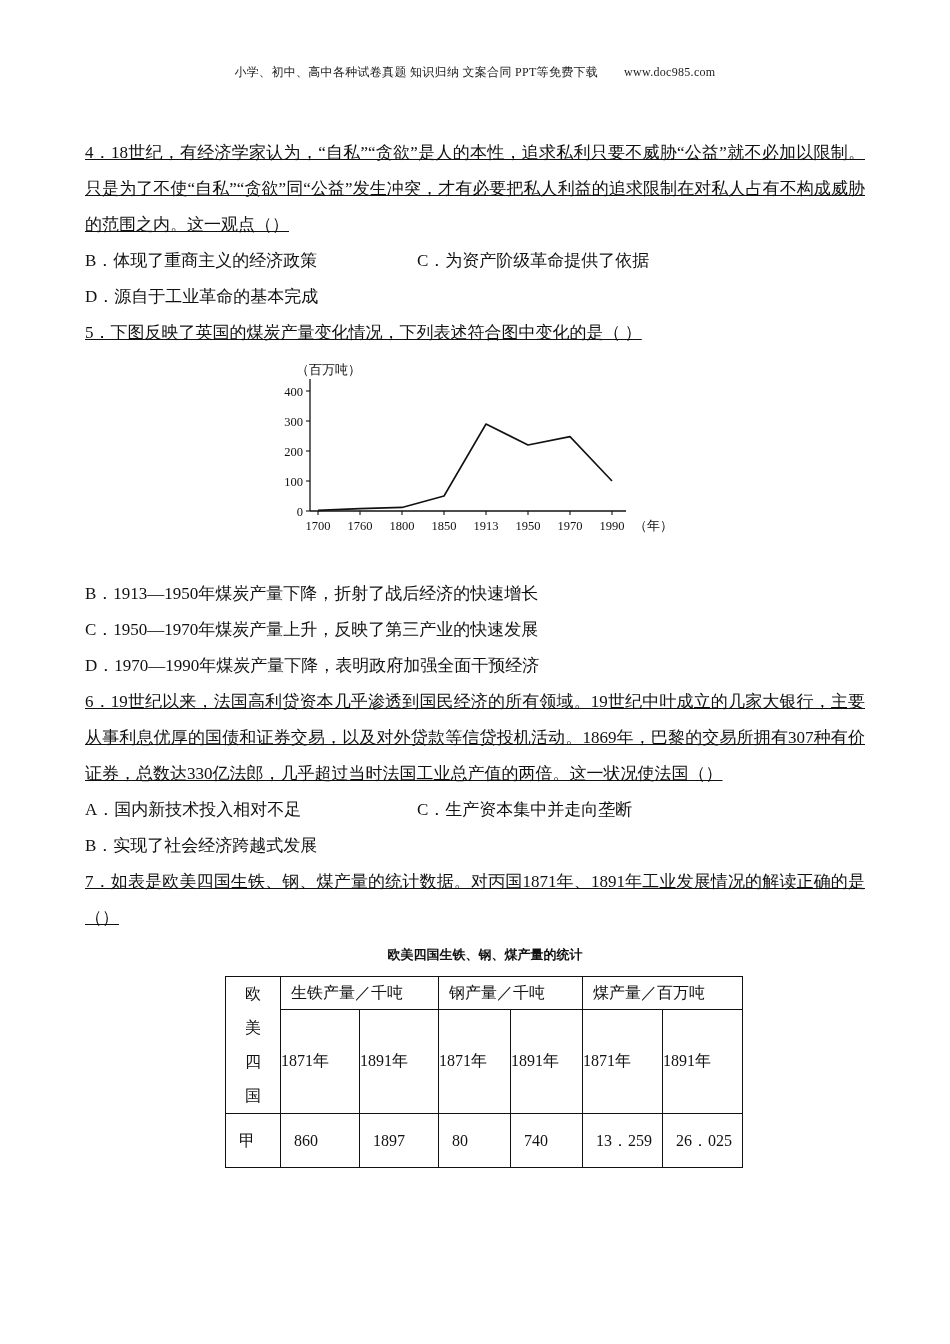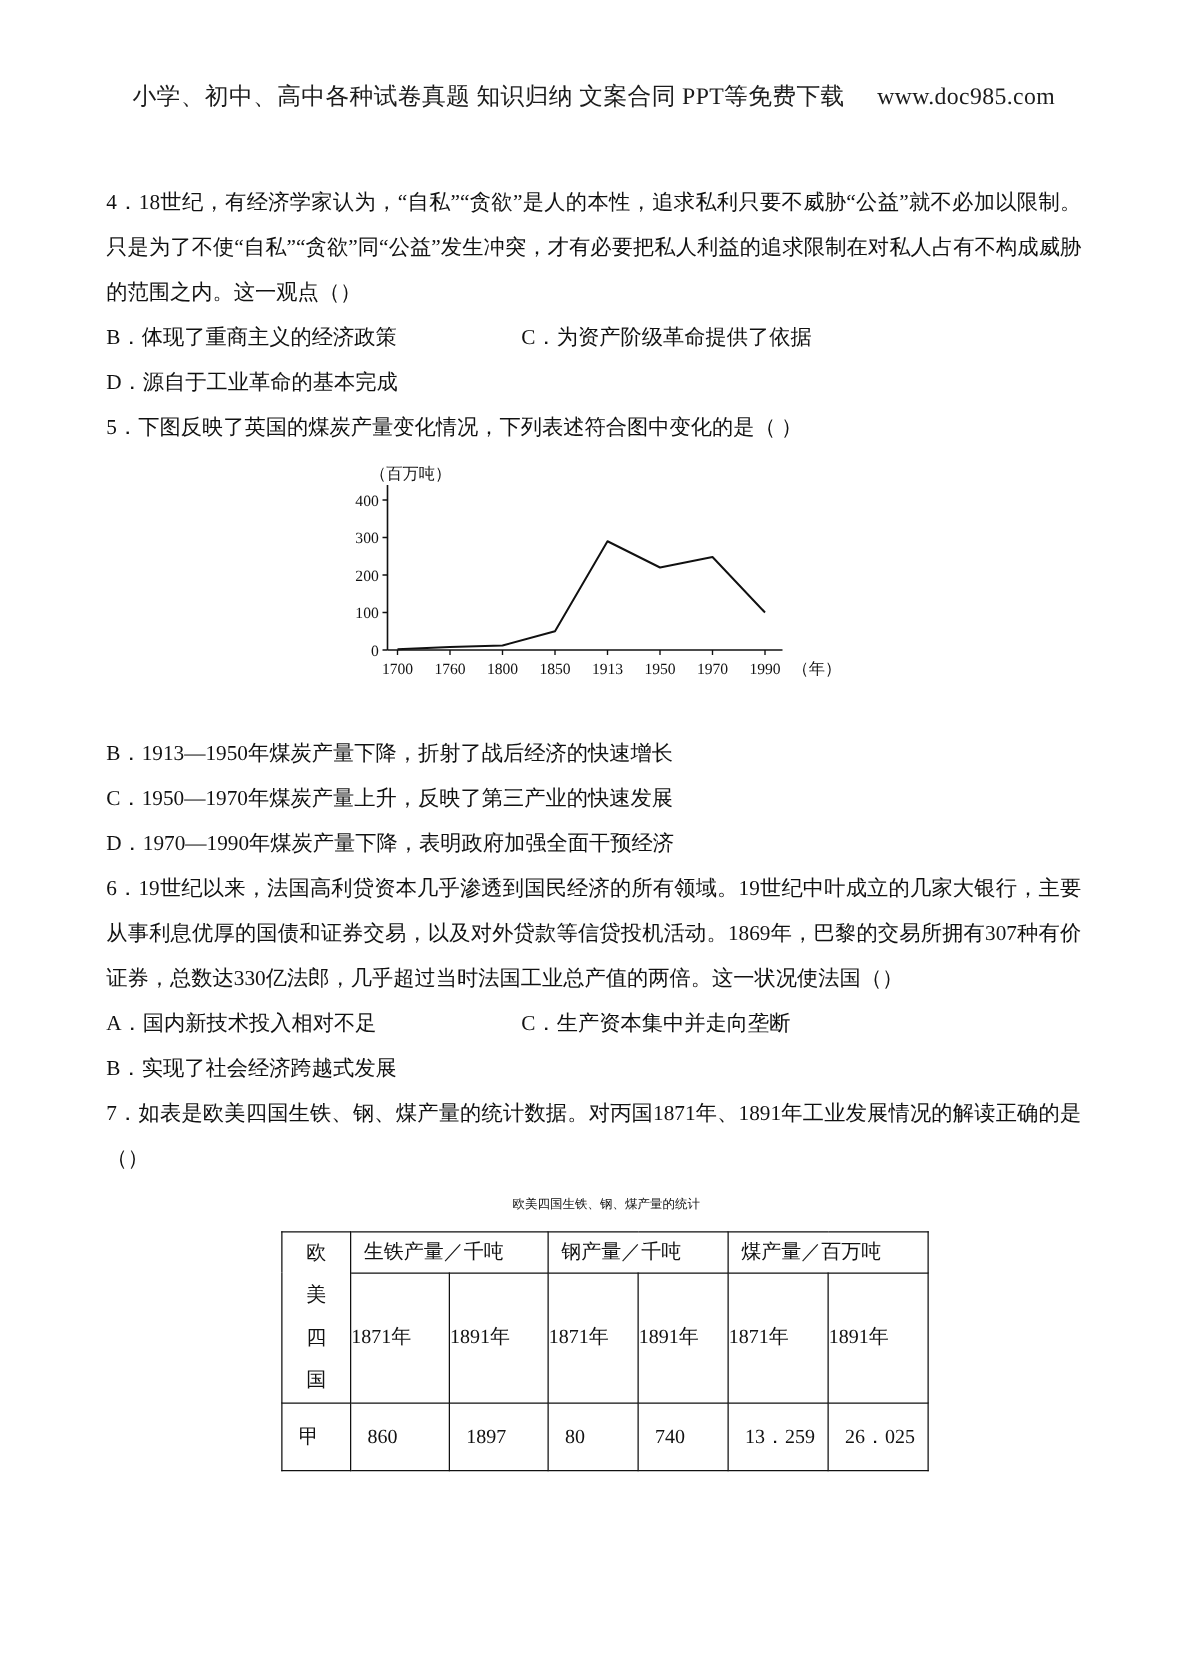--- a/index.html
+++ b/index.html
@@ -6,47 +6,47 @@
   html, body { overflow: hidden; }
   body {
     width: 950px; height: 1344px;
     background: #ffffff;
     color: #111111;
     font-family: "Liberation Serif", "DejaVu Serif", serif;
   }
   .doc-header {
     padding-top: 64px;
     text-align: center;
-    font-size: 19px;
+    font-size: 12px;
     color: #1c1c1c;
     letter-spacing: .3px;
   }
   .doc-header .hdr-text { margin-right: 26px; }
   .content {
     margin: 54px 85px 0 85px;
     font-size: 17px;
     line-height: 36px;
   }
-  .stem { text-align: justify; }
+  .stem { text-align: justify; text-decoration: underline; }
   .question { margin: 0; }
   .opts.two-col {
     display: grid;
     grid-template-columns: 332px 1fr;
   }
   .opts.two-col span { display: block; }
   .opts.one-col span { display: block; }
   .chart-wrap { margin: 10px 0 6px 170px; }
   svg text { font-family: "Liberation Serif", "DejaVu Serif", serif; fill: #111; }
   .table-title {
     width: 520px;
     margin-left: 140px;
     margin-top: 4px;
     text-align: center;
-    font-weight: normal;
-    font-size: 10px;
+    font-weight: bold;
+    font-size: 13px;
     line-height: 30px;
   }
   table.stats {
     border-collapse: collapse;
     margin-left: 140px;
     margin-top: 6px;
     table-layout: fixed;
   }
   table.stats td {
     border: 1.2px solid #111;

